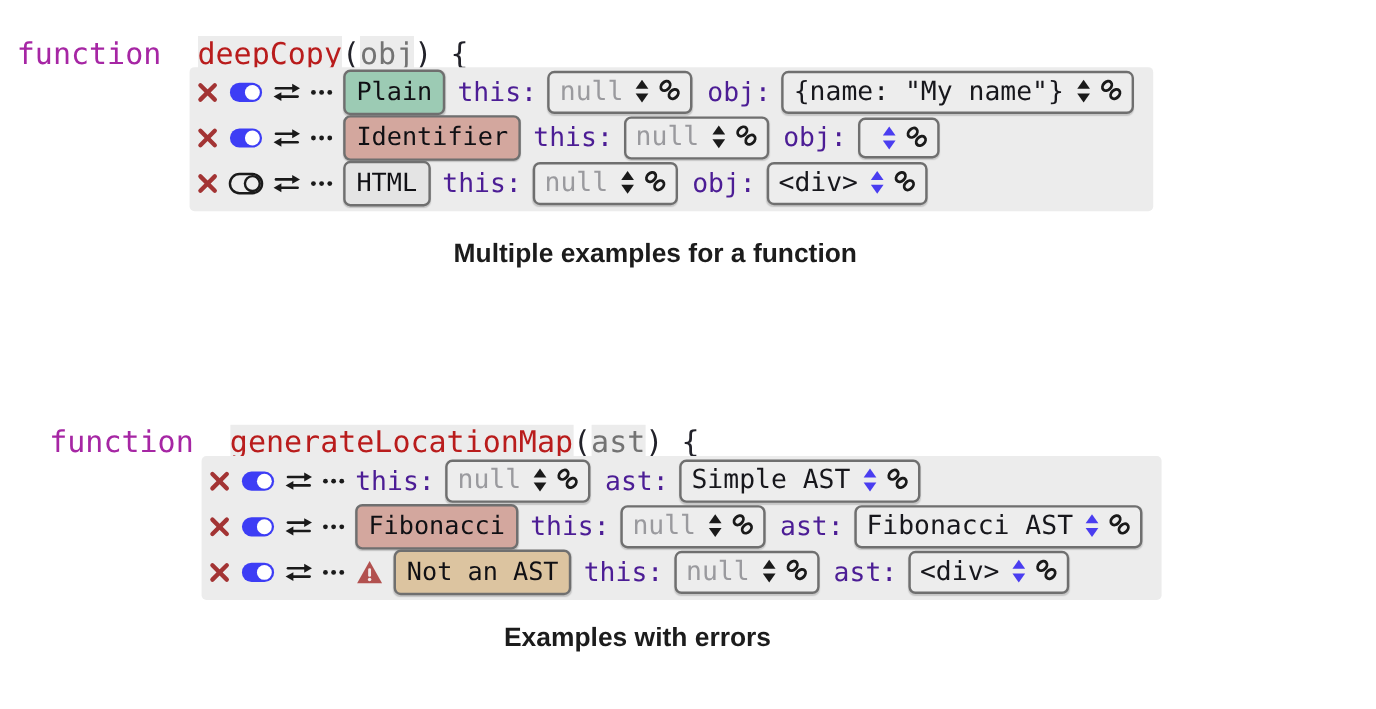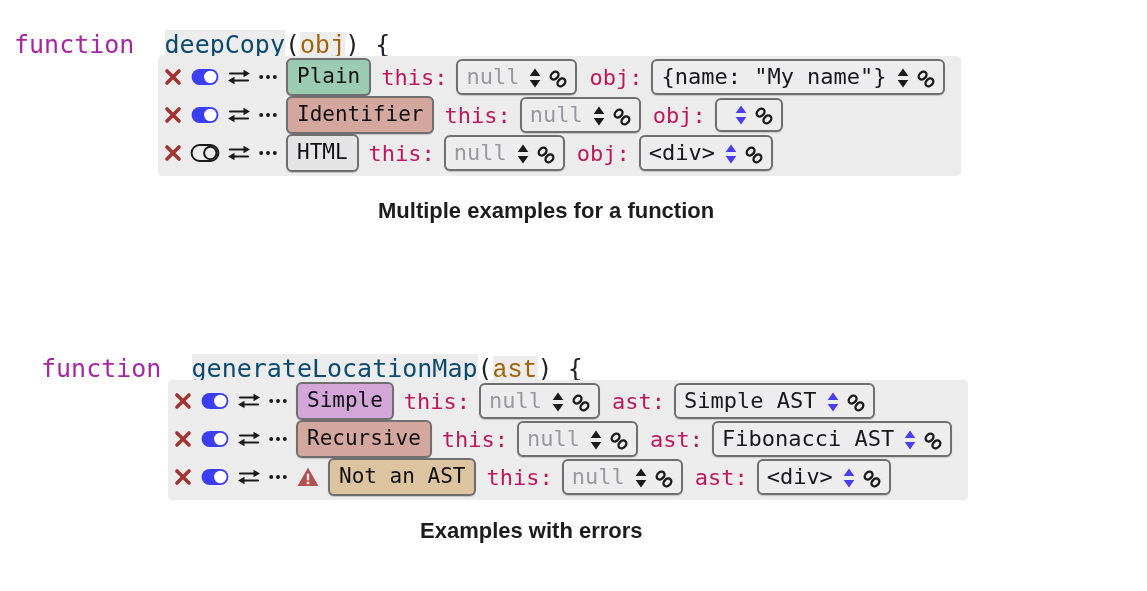--- a/index.html
+++ b/index.html
@@ -24,23 +24,23 @@
 
   
   .sig-line {
     font-family: "DejaVu Sans Mono", monospace;
     font-size: 25px;
     line-height: 38px;
     white-space: nowrap;
     letter-spacing: 0px;
   }
   .kw       { color: #a626a4; }
-  .fname    { color: #0c4a6e; background: #ececec; }
+  .fname    { color: #b91c1c; background: #ececec; }
   .punct    { color: #22222a; }
-  .param    { color: #a16207; background: #ececec; font-family: Liberation Mono, monospace; }
+  .param    { color: #737373; background: #ececec; }
 
   
   .rows {
     display: inline-block;
     background: #ececec;
     border-radius: 4px;
     padding: 2px 4px 4px 4px;
   }
   .row {
     display: flex;
@@ -72,28 +72,28 @@
     border-radius: 6px;
     color: #101014;
     margin-right: 10px;
     box-shadow: 0 1px 1px rgba(0,0,0,.18);
   }
 
   
   .arglabel {
     font-family: "DejaVu Sans Mono", monospace;
     font-size: 22px;
-    color: #be185d;
+    color: #4c1d95;
     margin-right: 9px;
   }
 
   
   .field {
     display: inline-flex;
-    align-items: flex-end;
+    align-items: flex-start;
     border: 2px solid #6f6f6f;
     border-radius: 6px;
     background: #ededed;
     padding: 3px 6px 3px 8px;
     margin-right: 12px;
     box-shadow: 0 1px 1px rgba(0,0,0,.16);
   }
   .field .val {
     font-family: "DejaVu Sans Mono", monospace;
     font-size: 22px;
@@ -376,21 +376,20 @@
           </span>
           <span class="ico dots">
     <svg width="20" height="22" viewBox="0 0 20 22">
       <g fill="#1a1a1a">
                 <circle cx="3.2" cy="11" r="2"></circle>
                 <circle cx="10" cy="11" r="2"></circle>
                 <circle cx="16.8" cy="11" r="2"></circle>
               </g>
     </svg>
           </span>
-          <span class="chip" style="background:#d3a6d8">Simple</span>
           <span class="arglabel">this:</span>
           <span class="field placeholder">
                  <span class="val">null</span>
                  <span class="ico spin">
     <svg width="14" height="24" viewBox="0 0 14 24">
       <polygon points="7,2.5 12.3,10 1.7,10" fill="#1a1a1a"></polygon>
       <polygon points="7,21.5 12.3,14 1.7,14" fill="#1a1a1a"></polygon>
     </svg>
             </span>
             <span class="ico link">
@@ -448,21 +447,21 @@
           </span>
           <span class="ico dots">
     <svg width="20" height="22" viewBox="0 0 20 22">
       <g fill="#1a1a1a">
                 <circle cx="3.2" cy="11" r="2"></circle>
                 <circle cx="10" cy="11" r="2"></circle>
                 <circle cx="16.8" cy="11" r="2"></circle>
               </g>
     </svg>
           </span>
-          <span class="chip" style="background:#d3a79e">Recursive</span>
+          <span class="chip" style="background:#d3a79e">Fibonacci</span>
           <span class="arglabel">this:</span>
           <span class="field placeholder">
                  <span class="val">null</span>
                  <span class="ico spin">
     <svg width="14" height="24" viewBox="0 0 14 24">
       <polygon points="7,2.5 12.3,10 1.7,10" fill="#1a1a1a"></polygon>
       <polygon points="7,21.5 12.3,14 1.7,14" fill="#1a1a1a"></polygon>
     </svg>
             </span>
             <span class="ico link">

